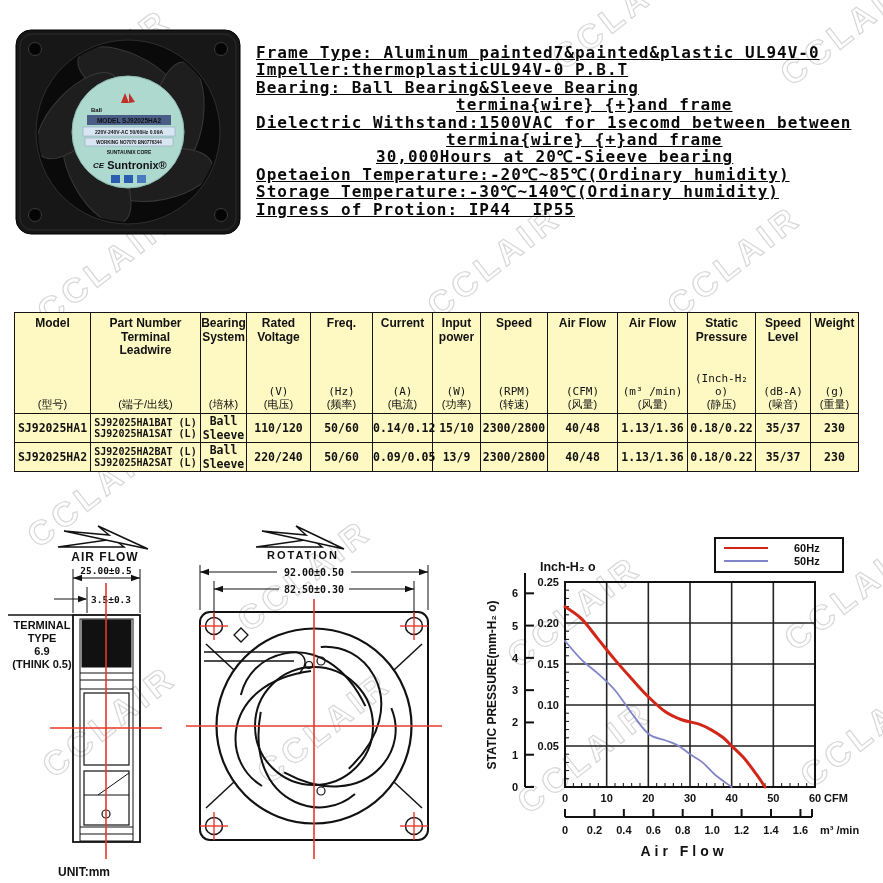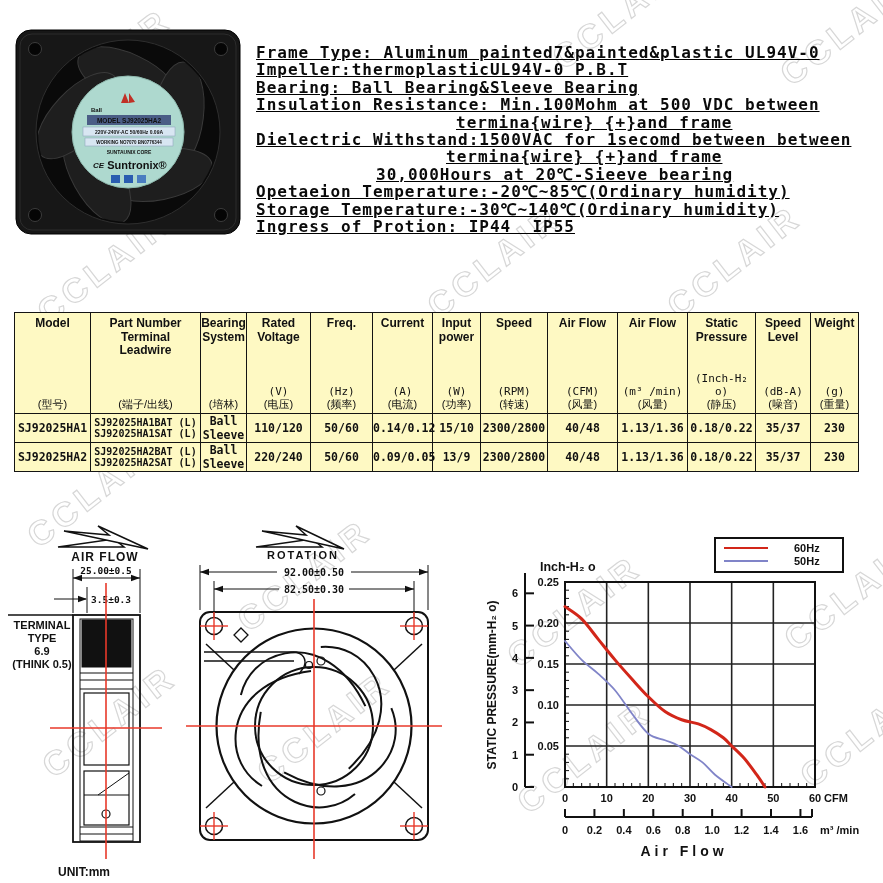--- a/index.html
+++ b/index.html
@@ -106,21 +106,20 @@
     <text x="122" y="140" font-size="11" fill="#1d3f8f" text-anchor="middle">Suntronix®</text>
     <rect x="96" y="146" width="9" height="8" fill="#2a5db0"></rect>
     <rect x="109" y="146" width="9" height="8" fill="#2a5db0"></rect>
     <rect x="122" y="146" width="9" height="8" fill="#4a7dc0"></rect>
   </svg>
 
   <div id="spec-lines">
       <div class="spec-line" style="padding-left: 0px;">Frame Type: Aluminum painted7&amp;painted&amp;plastic UL94V-0</div>
       <div class="spec-line" style="padding-left: 0px;">Impeller:thermoplasticUL94V-0 P.B.T</div>
       <div class="spec-line" style="padding-left: 0px;">Bearing: Ball Bearing&amp;Sleeve Bearing</div>
-      <div class="spec-line" style="padding-left: 0px;">Insulation Resistance: Min.100Mohm at 500 VDC between</div>
       <div class="spec-line" style="padding-left: 200px;">termina{wire} {+}and frame</div>
       <div class="spec-line" style="padding-left: 0px;">Dielectric Withstand:1500VAC for 1secomd between between</div>
       <div class="spec-line" style="padding-left: 190px;">termina{wire} {+}and frame</div>
       <div class="spec-line" style="padding-left: 120px;">30,000Hours at 20℃-Sieeve bearing</div>
       <div class="spec-line" style="padding-left: 0px;">Opetaeion Temperature:-20℃~85℃(Ordinary humidity)</div>
       <div class="spec-line" style="padding-left: 0px;">Storage Temperature:-30℃~140℃(Ordinary humidity)</div>
       <div class="spec-line" style="padding-left: 0px;">Ingress of Protion: IP44  IP55</div>
     </div>
 
   <table id="spec-table">

